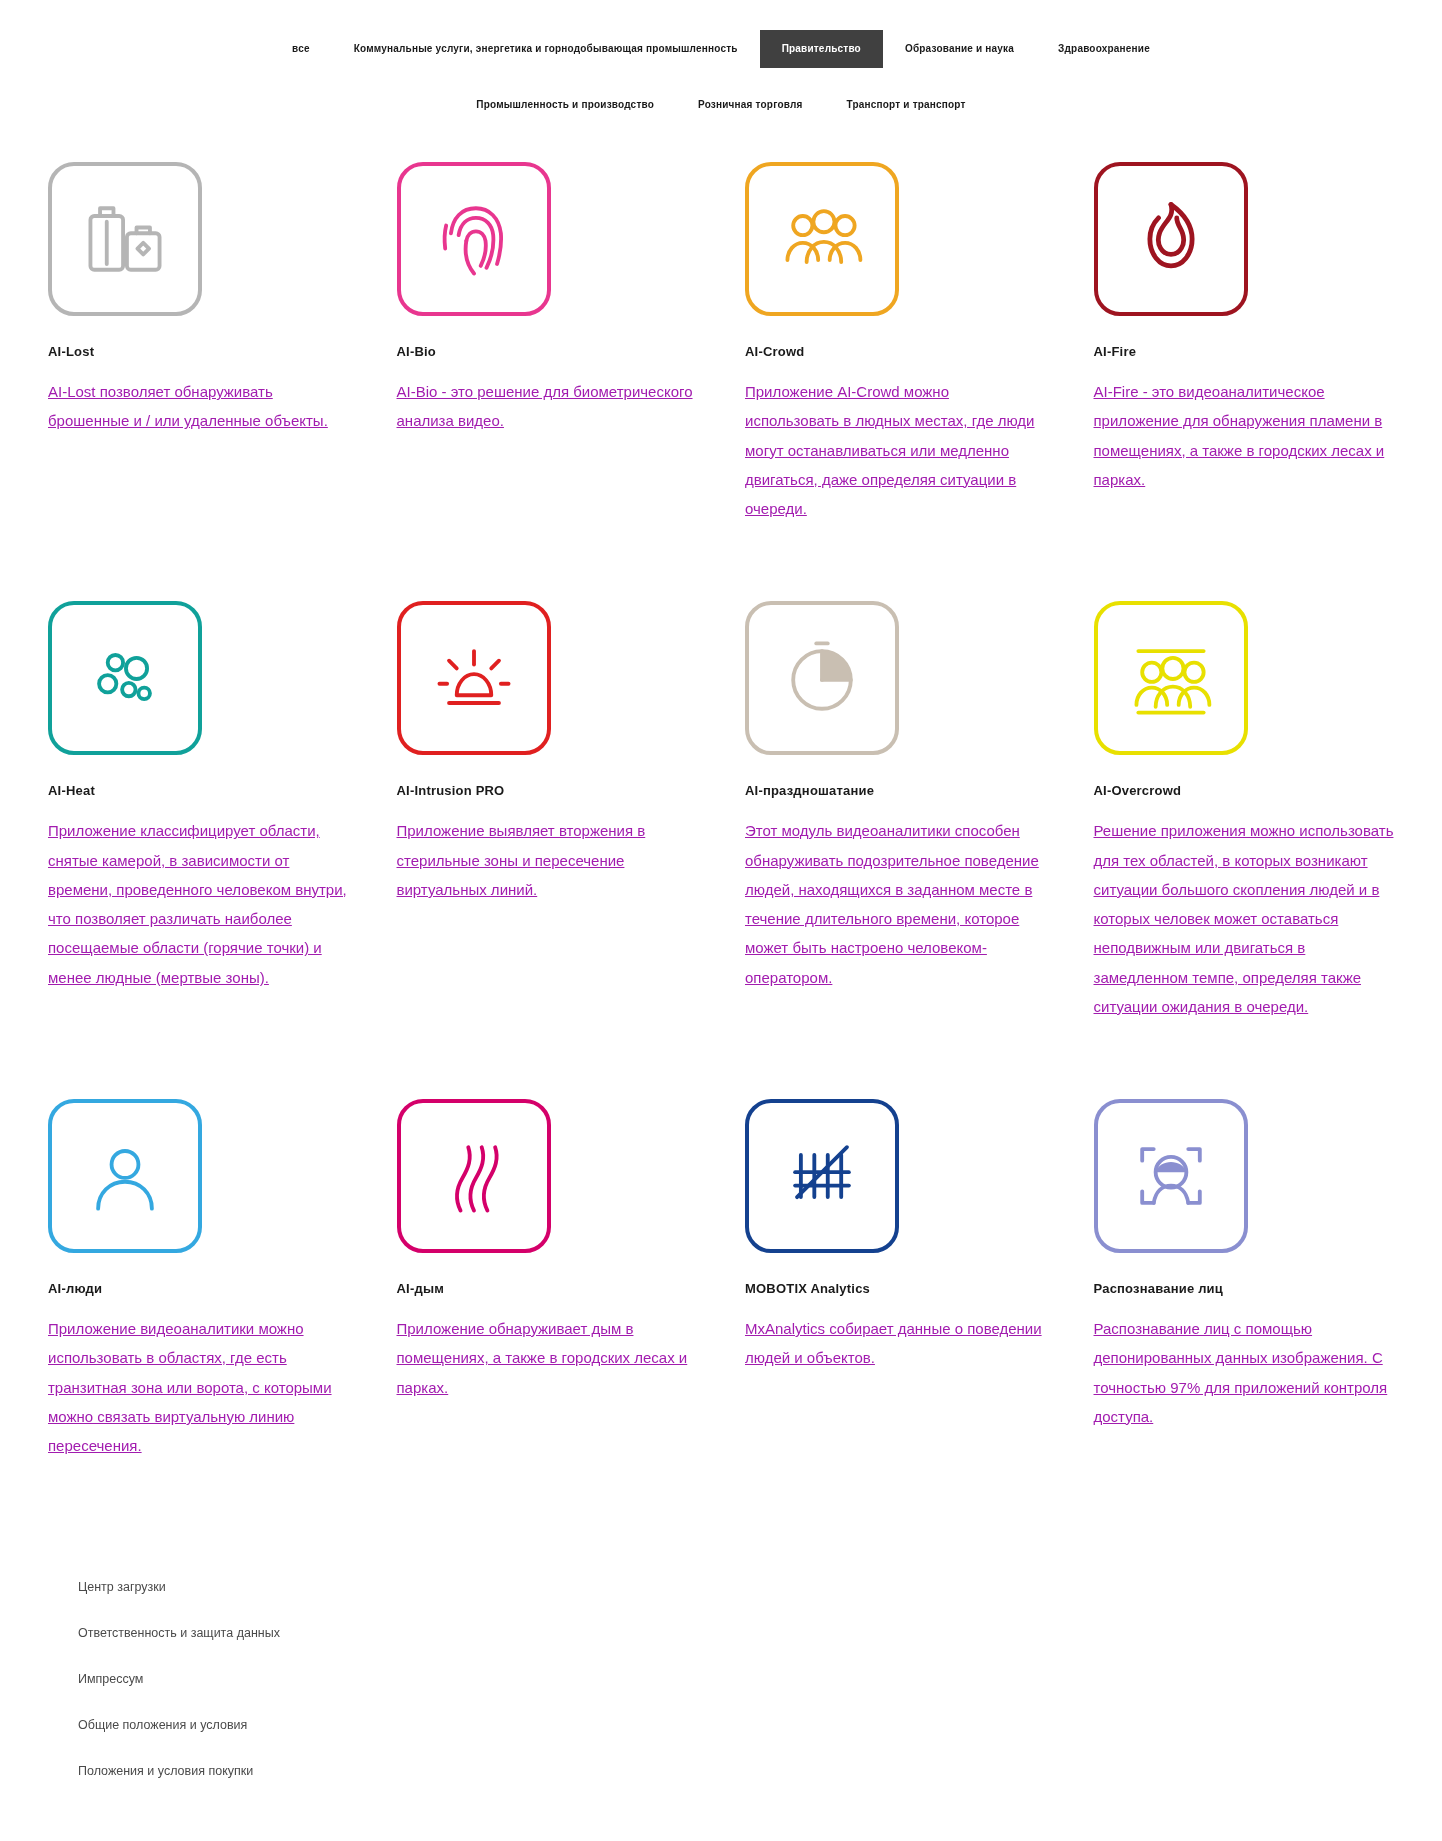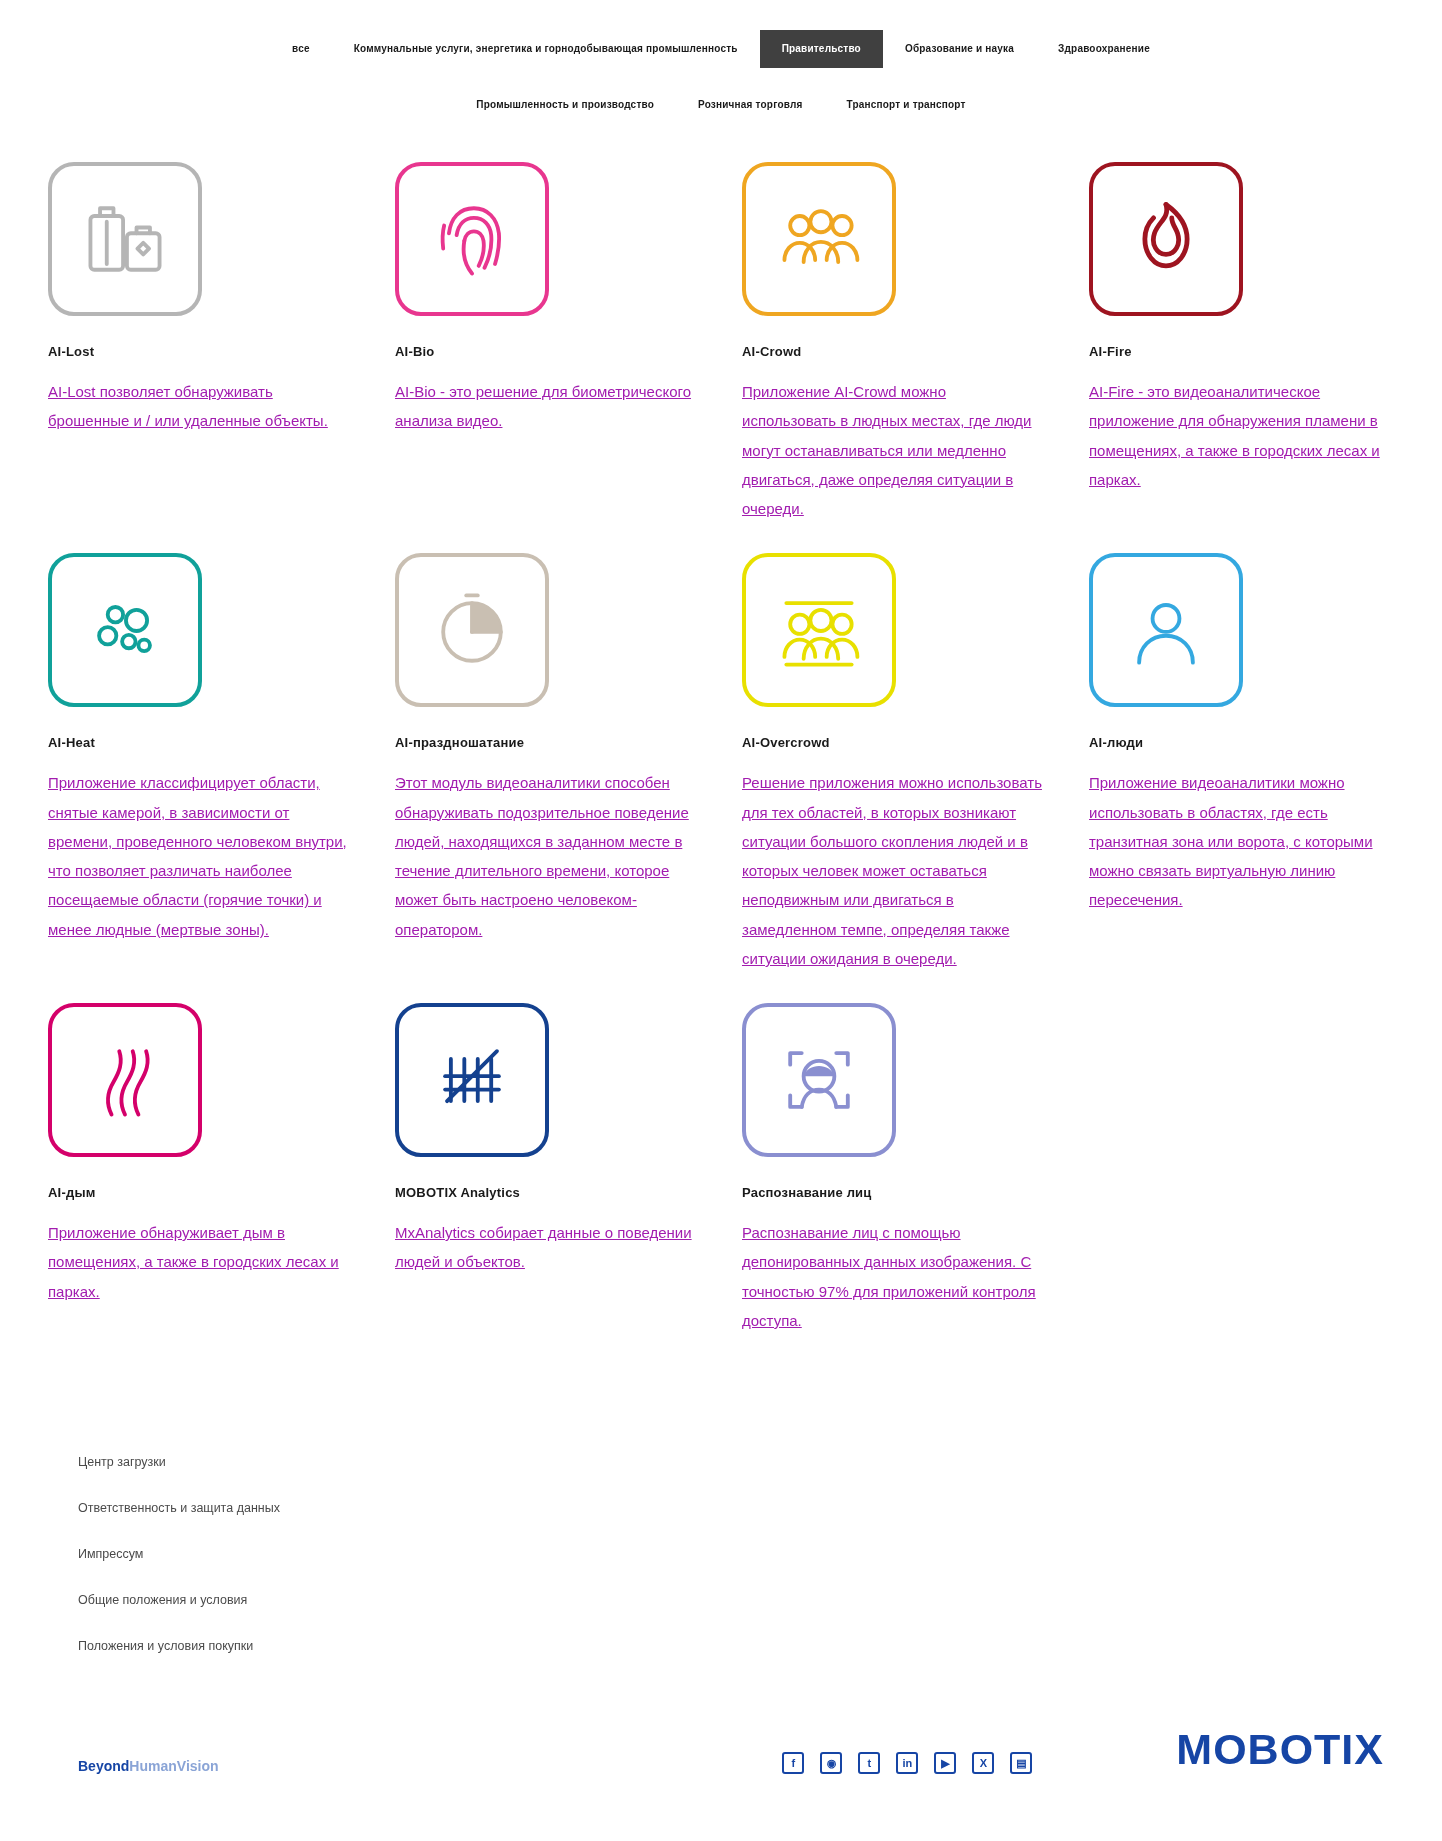--- a/index.html
+++ b/index.html
@@ -50,20 +50,21 @@
   }
 
   
   .grid {
     margin: 38px 0 0 0;
     padding: 0 48px;
     display: grid;
     grid-template-columns: repeat(4, 1fr);
     column-gap: 42px;
     row-gap: 0px;
+    gap: 48px;
   }
   .card {
     padding: 0 0 30px 0;
   }
   .card-icon {
     width: 154px;
     height: 154px;
     border-radius: 26px;
     border: 4px solid #cccccc;
     display: flex;
@@ -223,20 +224,35 @@
           <svg width="96" height="96" viewBox="0 0 100 100" fill="none" stroke="#10a19a" stroke-width="4" stroke-linecap="round" stroke-linejoin="round">
             <circle cx="40" cy="34" r="8"></circle>
             <circle cx="62" cy="40" r="11"></circle>
             <circle cx="32" cy="56" r="9"></circle>
             <circle cx="54" cy="62" r="7"></circle>
             <circle cx="70" cy="66" r="6"></circle>
           </svg>
         </div>
         <div class="card-title">AI-Heat</div>
         <div class="card-desc">Приложение классифицирует области, снятые камерой, в зависимости от времени, проведенного человеком внутри, что позволяет различать наиболее посещаемые области (горячие точки) и менее людные (мертвые зоны).</div>
+      </div>
+      <div class="card row-2">
+        <div class="card-icon" style="border-color: rgb(224, 32, 32);">
+          <svg width="96" height="96" viewBox="0 0 100 100" fill="none" stroke="#e02020" stroke-width="4" stroke-linecap="round" stroke-linejoin="round">
+            <path d="M32 68c0-12 8-22 18-22s18 10 18 22z"></path>
+            <path d="M24 76h52"></path>
+            <path d="M50 36V22"></path>
+            <path d="M32 40l-8-8"></path>
+            <path d="M68 40l8-8"></path>
+            <path d="M22 56h-8"></path>
+            <path d="M78 56h8"></path>
+          </svg>
+        </div>
+        <div class="card-title">AI-Intrusion PRO</div>
+        <div class="card-desc">Приложение выявляет вторжения в стерильные зоны и пересечение виртуальных линий.</div>
       </div>
       <div class="card row-2">
         <div class="card-icon" style="border-color: rgb(201, 191, 178);">
           <svg width="96" height="96" viewBox="0 0 100 100" fill="none" stroke="#c9bfb2" stroke-width="4" stroke-linecap="round" stroke-linejoin="round">
             <circle cx="50" cy="52" r="30"></circle>
             <path d="M50 52V22"></path>
             <path d="M50 52h30"></path>
             <path d="M50 22a30 30 0 0 1 30 30H50z" fill="#c9bfb2" stroke="none"></path>
             <path d="M44 14h12"></path>
           </svg>

